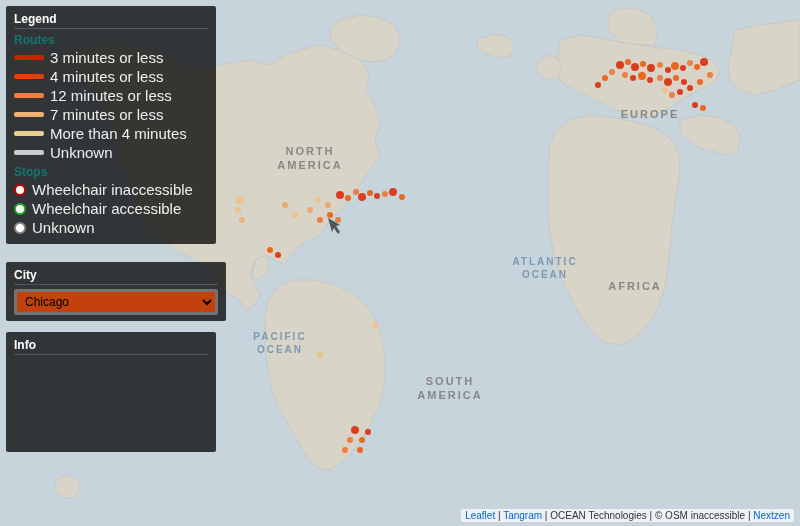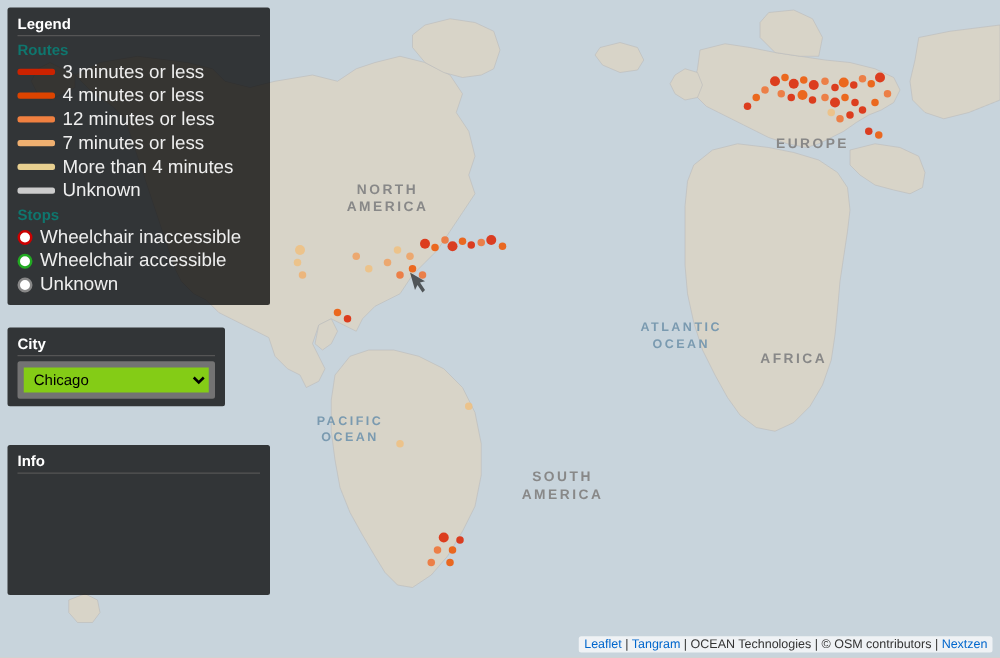--- a/index.html
+++ b/index.html
@@ -29,25 +29,25 @@
       padding: 6px 8px;
     }
 
     #legend-panel {
       top: 6px; left: 6px;
       width: 210px;
     }
 
     #city-panel {
       top: 262px; left: 6px;
-      width: 174px;
+      width: 220px;
     }
 
     #info-panel {
-      top: 356px; left: 6px;
+      top: 332px; left: 6px;
       width: 210px;
       height: 120px;
     }
 
     .panel-title {
       font-size: 12px;
       font-weight: bold;
       color: #fff;
       margin-bottom: 4px;
       border-bottom: 1px solid #555;
@@ -87,23 +87,23 @@
       margin-right: 6px;
       flex-shrink: 0;
     }
 
     .city-select-wrapper {
       margin-top: 4px;
     }
 
     .city-select-wrapper select {
       width: 100%;
-      background: #84cc16;
+      background: #c2410c;
       color: #000;
-      border: 5px solid #737373;
+      border: 3px solid #737373;
       font-size: 12px;
       padding: 2px 4px;
       border-radius: 2px;
     }
 
     
     #attribution {
       position: absolute;
       bottom: 4px;
       right: 6px;
@@ -305,18 +305,18 @@
     <div class="panel-title">Info</div>
   </div>
 
   <div id="attribution">
     <a href="#">Leaflet</a>
     <span> | </span>
     <a href="#">Tangram</a>
     <span> | </span>
     <span>OCEAN Technologies</span>
     <span> | </span>
-    <span>© OSM contributors</span>
+    <span>© OSM inaccessible</span>
     <span> | </span>
     <a href="#">Nextzen</a>
   </div>
 
 </div>
 
 </body></html>

